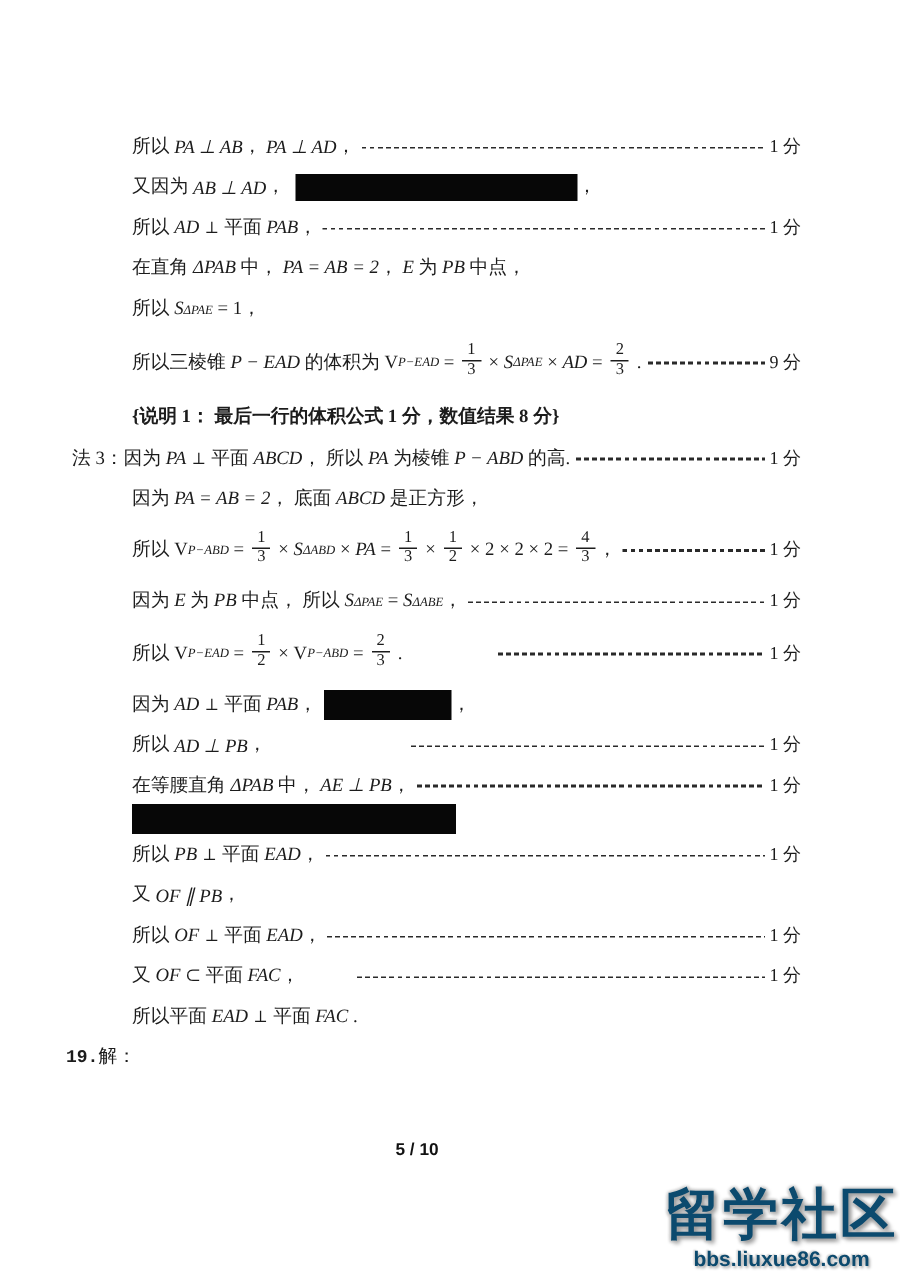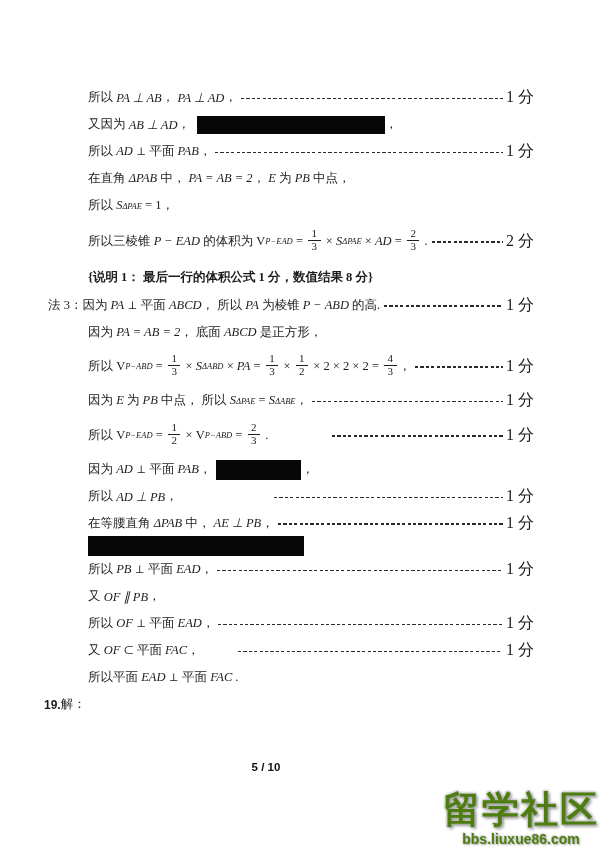--- a/index.html
+++ b/index.html
@@ -11,33 +11,33 @@
   .m{font-style:italic;}
   .cn{font-style:normal;}
   sub{font-style:italic;font-size:8.5px;line-height:0;}
   .vu{font-style:normal;}
   .frac{display:inline-flex;flex-direction:column;align-items:center;font-size:11px;line-height:11.5px;margin:0 2px;transform:translateY(-1px);}
   .fn{border-bottom:1px solid #1c1c1c;padding:0 3.5px;}
   .fd{padding:0 3.5px;}
   .leader{flex:1 1 auto;height:1.6px;margin:0 3px 0 4px;align-self:center;transform:translateY(1px);
     background:repeating-linear-gradient(90deg,#2a2a2a 0 3.2px,transparent 3.2px 5.4px);}
   .lg62{margin-left:64px;} .lg95{margin-left:96px;} .lg38{margin-left:38px;}
-  .score{font-size:16px;white-space:nowrap;}
+  .score{font-size:12px;white-space:nowrap;}
   .redact{background:#070707;display:inline-block;}
   .r1{width:188px;height:18px;margin-left:7px;}
   .r2{width:85px;height:20px;margin-left:5px;}
   .r3{width:216px;height:20px;}
   .note{font-weight:bold;}
   .indent-f2{margin-left:-40px;}
   .indent-sec{margin-left:-46px;}
   .indent-q{margin-left:-44px;}
-  .num19{font-family:Liberation Sans, sans-serif;font-weight:bold;font-size:12px;}
+  .num19{font-family:Liberation Mono, monospace;font-weight:bold;font-size:12px;}
   .page-footer{position:absolute;top:761px;left:0;width:532px;text-align:center;
-    font-family:"Liberation Sans",sans-serif;font-size:11.5px;font-weight:bold;color:#111;}
-  .watermark{position:absolute;right:1px;bottom:1px;text-align:center;color:#4d7c0f;
+    font-family:"Liberation Sans",sans-serif;font-size:11.5px;font-weight:bold;color:#111;padding-left:12px;}
+  .watermark{position:absolute;right:1px;bottom:1px;text-align:center;color:#0c4a6e;
     font-family:"Liberation Sans",sans-serif;line-height:1.05;}
   .wm-title{font-size:37px;font-weight:800;letter-spacing:2px;
     text-shadow:2px 2px 3px #9b9b9b,-1px -1px 2px #d2d2d2,1px -1px 2px #c6c6c6,-1px 1px 2px #c6c6c6;}
   .wm-url{font-size:14px;font-weight:bold;margin-top:2px;
     text-shadow:1px 1px 2px #a5a5a5,-1px -1px 1px #d8d8d8;}
 </style>
 </head>
 <body>
 
 <div class="content">
@@ -64,21 +64,21 @@
       <span class="txt"><span class="cn">在直角 </span><span class="m">ΔPAB</span><span class="cn"> 中， </span><span class="m">PA = AB = 2</span><span class="cn">， </span><span class="m">E</span><span class="cn"> 为 </span><span class="m">PB</span><span class="cn"> 中点，</span></span>
     </div>
 
   <div class="row">
       <span class="txt"><span class="cn">所以 </span><span class="m">S</span><sub>ΔPAE</sub><span class="cn"> = 1，</span></span>
     </div>
 
   <div class="row h44">
       <span class="txt"><span class="cn">所以三棱锥 </span><span class="m">P − EAD</span><span class="cn"> 的体积为 </span><span class="vu">V</span><sub>P−EAD</sub><span class="cn"> = </span><span class="frac"><span class="fn">1</span><span class="fd">3</span></span><span class="cn"> × </span><span class="m">S</span><sub>ΔPAE</sub><span class="cn"> × </span><span class="m">AD</span><span class="cn"> = </span><span class="frac"><span class="fn">2</span><span class="fd">3</span></span><span class="cn"> .</span></span>
       <span class="leader"></span>
-      <span class="score">2 分</span>
+      <span class="score">9 分</span>
     </div>
 
   <div class="row h28 note">
       <span class="txt"><span class="cn">{说明 1： 最后一行的体积公式 1 分，数值结果 8 分}</span></span>
     </div>
 
   <div class="row h28 indent-f2">
       <span class="txt"><span class="cn">法 3：因为 </span><span class="m">PA</span><span class="cn"> ⊥ 平面 </span><span class="m">ABCD</span><span class="cn">， 所以 </span><span class="m">PA</span><span class="cn"> 为棱锥 </span><span class="m">P − ABD</span><span class="cn"> 的高.</span></span>
       <span class="leader"></span>
       <span class="score">1 分</span>

